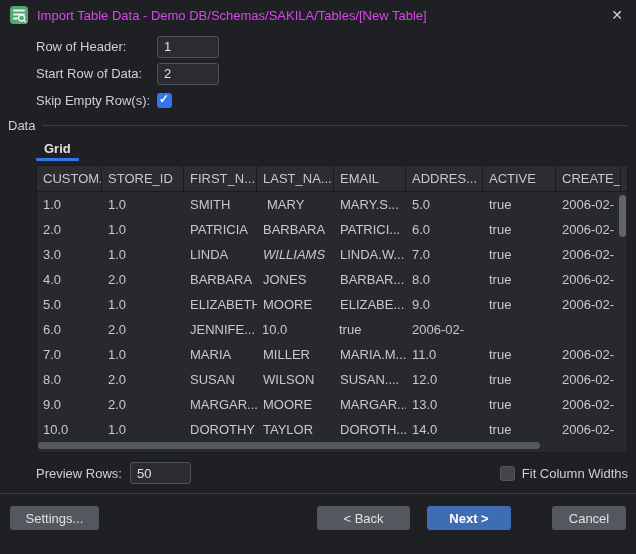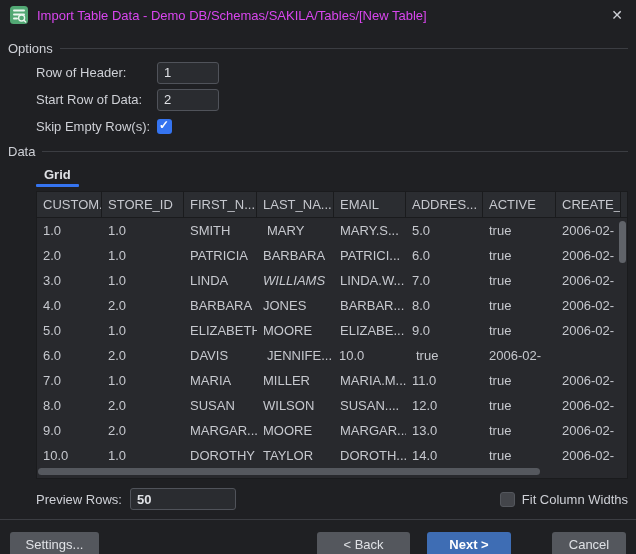--- a/index.html
+++ b/index.html
@@ -25,21 +25,21 @@
 
   
   .form { padding-left:36px; margin-top:3px; }
   .form-row { height:27px; display:flex; align-items:center; }
   .form-label { width:121px; }
   .text-input {
     height:22px; background:#2a2c30; border:1px solid #50535a; border-radius:3px;
     color:#dfe1e5; padding:0 6px; font-family:"Liberation Sans", sans-serif; font-size:13px;
   }
   .text-input.small { width:62px; }
-  .text-input.medium { width:106px;font-weight:bold; }
+  .text-input.medium { width:61px; }
   .checkbox { width:15px; height:15px; border-radius:3px; position:relative; }
   .checkbox.checked { background:#3574f0; }
   .checkbox.checked::after {
     content:"✓"; position:absolute; left:2px; top:-1px; color:#fff; font-size:12px; font-weight:bold;
   }
   .checkbox.unchecked { background:#43454a; border:1px solid #54575d; }
 
   
   .tabstrip { margin-left:36px; margin-top:8px; height:24px; }
   .tab { display:inline-block; font-weight:bold; color:#dfe1e5; padding:0 8px 5px 8px; position:relative; }
@@ -91,24 +91,20 @@
         <rect x="3" y="7.5" width="12" height="2" rx="1" fill="#eaf6ef"></rect>
         <rect x="3" y="11.5" width="5" height="2" rx="1" fill="#eaf6ef"></rect>
         <circle cx="11.6" cy="12" r="3" fill="#52a874" stroke="#eaf6ef" stroke-width="1.3"></circle>
         <line x1="13.8" y1="14.2" x2="15.7" y2="16.1" stroke="#eaf6ef" stroke-width="1.4" stroke-linecap="round"></line>
       </svg>
     </span>
     <span class="title">Import Table Data - Demo DB/Schemas/SAKILA/Tables/[New Table]</span>
     <span class="close">✕</span>
   </div>
 
-  <div class="group options">
-    <span>Options</span>
-    <span class="group-line"></span>
-  </div>
 
   <div class="form">
     <div class="form-row">
       <span class="form-label">Row of Header:</span>
       <input class="text-input small" value="1" style="">
     </div>
     <div class="form-row">
       <span class="form-label">Start Row of Data:</span>
       <input class="text-input small" value="2" style="">
     </div>
@@ -188,21 +184,20 @@
           <div class="cell" style="width: 73px;">ELIZABETH</div>
           <div class="cell" style="width: 77px;">MOORE</div>
           <div class="cell" style="width: 72px;">ELIZABE...</div>
           <div class="cell" style="width: 77px;">9.0</div>
           <div class="cell" style="width: 73px;">true</div>
           <div class="cell" style="width: 65px;">2006-02-</div>
         </div>
         <div class="grid-row">
           <div class="cell" style="width: 65px;">6.0</div>
           <div class="cell" style="width: 82px;">2.0</div>
-          <div class="cell" style="width: 77px;">DAVIS</div>
           <div class="cell" style="width: 72px;">JENNIFE...</div>
           <div class="cell" style="width: 77px;">10.0</div>
           <div class="cell" style="width: 73px;">true</div>
           <div class="cell" style="width: 65px;">2006-02-</div>
         </div>
         <div class="grid-row">
           <div class="cell" style="width: 65px;">7.0</div>
           <div class="cell" style="width: 82px;">1.0</div>
           <div class="cell" style="width: 73px;">MARIA</div>
           <div class="cell" style="width: 77px;">MILLER</div>

